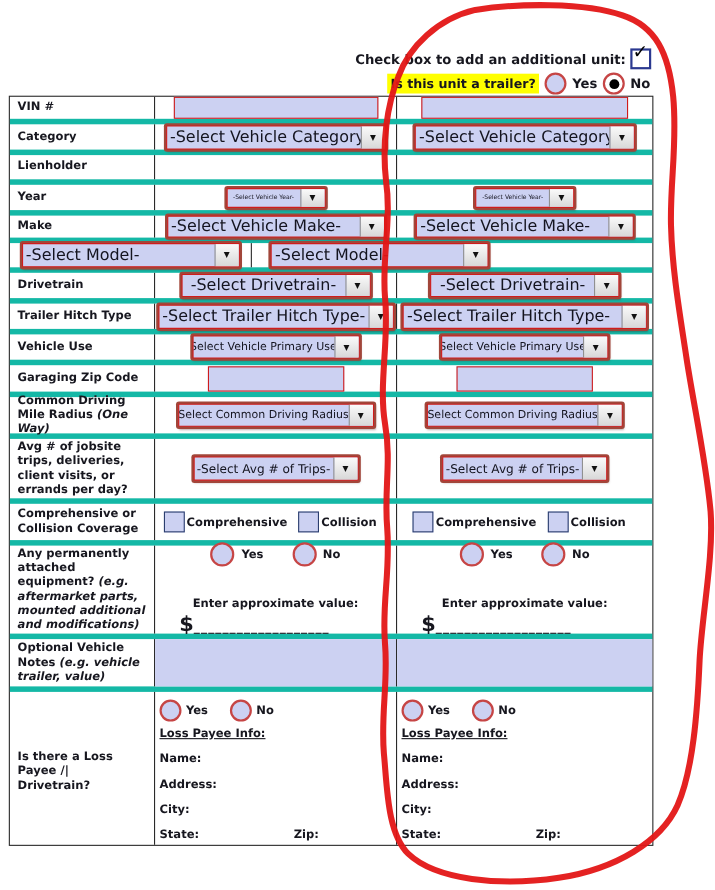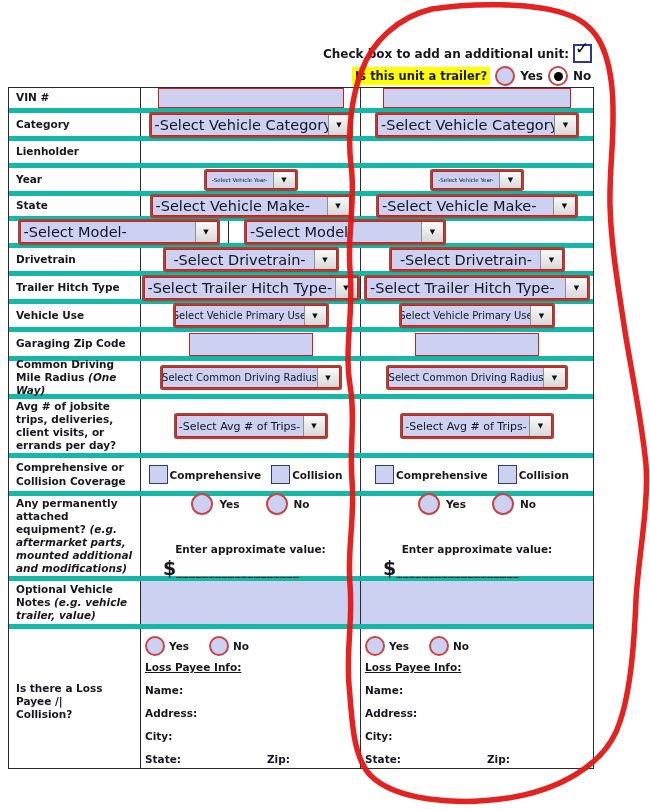--- a/index.html
+++ b/index.html
@@ -133,21 +133,21 @@
         </div>
       <div class="cell c2">
           <div class="combo xs" style="width:90px">
             <span class="combo-text">-Select Vehicle Year-</span>
             <span class="combo-btn">▼</span>
           </div>
         </div>
     </div>
 
     <div class="row" style="height:25px">
-      <div class="cell lab">State</div>
+      <div class="cell lab">Make</div>
       <div class="cell c1">
           <div class="combo lg" style="width:198px;height:20px">
             <span class="combo-text">-Select Vehicle Make-</span>
             <span class="combo-btn">▼</span>
           </div>
         </div>
       <div class="cell c2">
           <div class="combo lg" style="width:198px;height:20px">
             <span class="combo-text">-Select Vehicle Make-</span>
             <span class="combo-btn">▼</span>
@@ -317,21 +317,21 @@
       <div class="cell c1" style="padding:0">
           <div class="fillcell"></div>
         </div>
       <div class="cell c2" style="padding:0">
           <div class="fillcell"></div>
         </div>
     </div>
 
     <div class="row" style="height:139px">
       <div class="cell lab" style="align-items:center;padding-top:9px">
-        <span><span>Is there a Loss Payee /|</span><br><span>Collision?</span></span>
+        <span><span>Is there a Loss Payee /|</span><br><span>Drivetrain?</span></span>
       </div>
       <div class="cell c1" style="align-items:flex-start">
         <div class="lp">
           <div class="r-line">
             <span class="radio"></span>
             <span>Yes</span>
             <span style="width:12px"></span>
             <span class="radio"></span>
             <span>No</span>
           </div>

